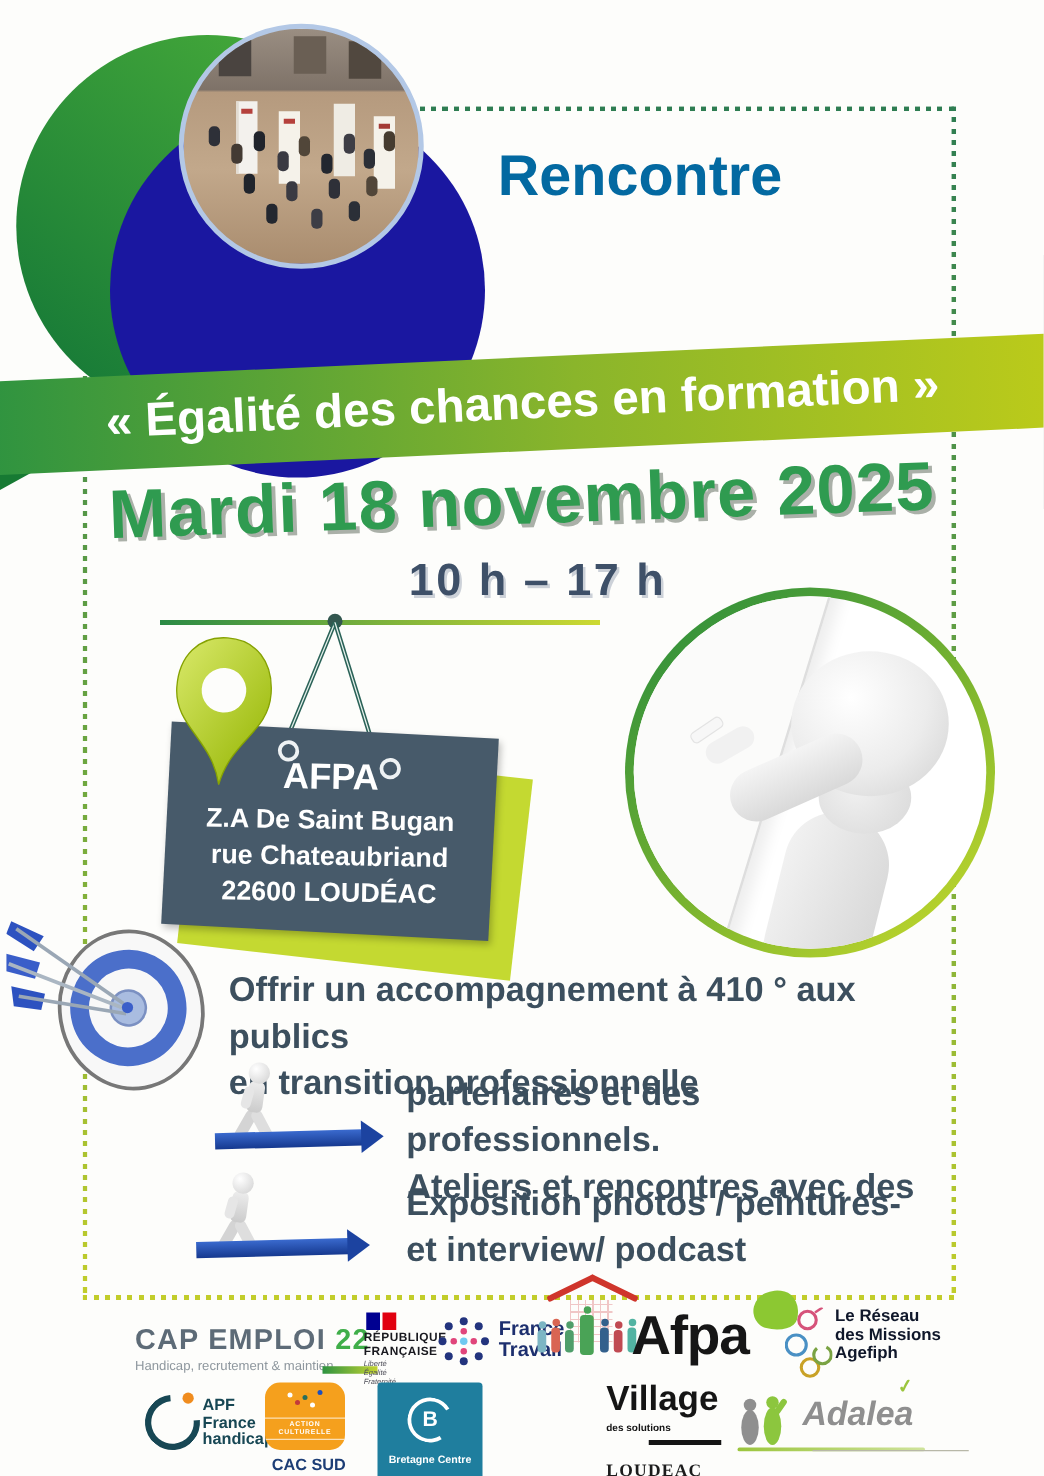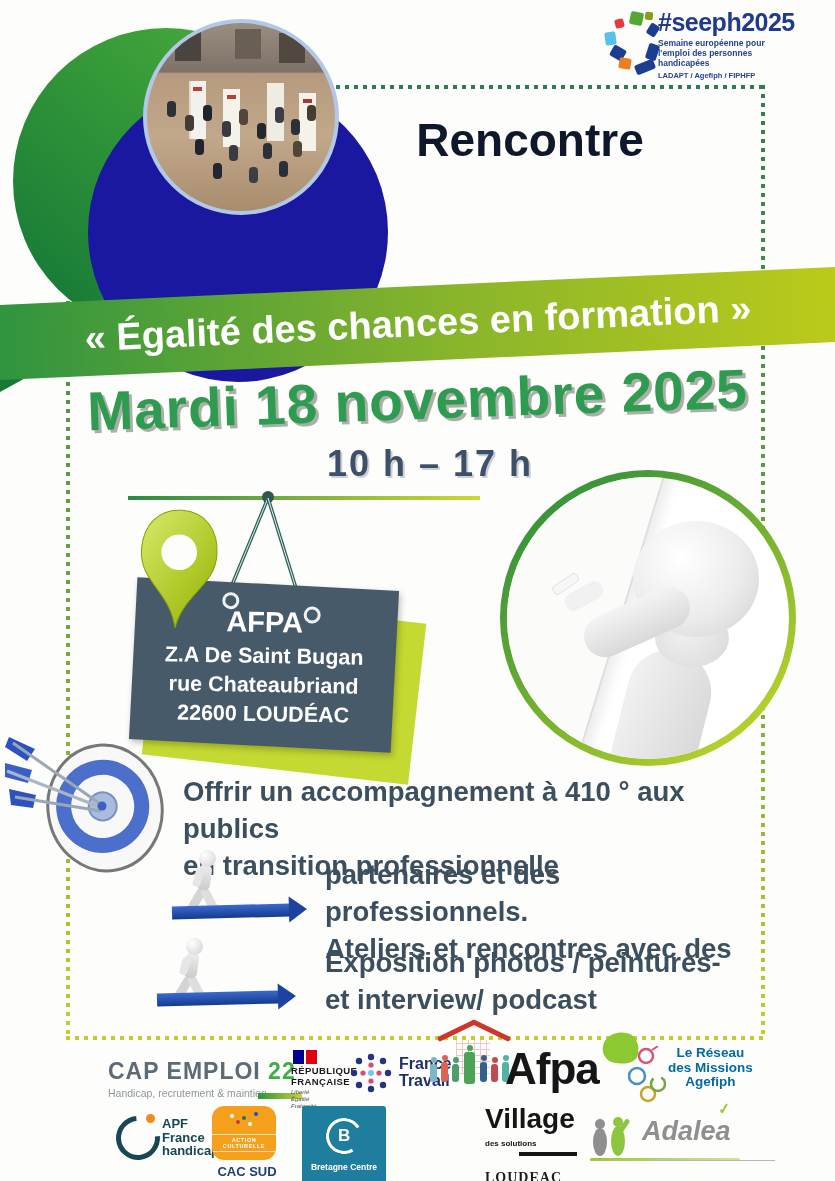--- a/index.html
+++ b/index.html
@@ -28,21 +28,21 @@
   
   .seeph{left:604px;top:8px;width:190px;height:74px;}
   .seeph-mark{left:0;top:2px;width:58px;height:62px;}
   .seeph-mark i{position:absolute;border-radius:2px;}
   .seeph-text{left:54px;top:0;width:136px;}
   .seeph-tag{font-size:25px;font-weight:800;color:#203a8c;letter-spacing:-0.5px;}
   .seeph-sub{font-size:8.5px;font-weight:700;color:#27418f;line-height:10px;margin-top:1px;}
   .seeph-orgs{font-size:7.5px;font-weight:700;color:#27418f;margin-top:3px;}
 
   
-  .title1{left:330px;top:113px;width:400px;text-align:center;font-size:46px;font-weight:800;color:#0f172a;}
+  .title1{left:312px;top:113px;width:400px;text-align:center;font-size:46px;font-weight:800;color:#0369a1;}
   .title2{left:278px;top:176px;width:500px;text-align:center;font-size:44px;font-weight:800;color:#202088;}
 
   
   .banner-wedge{left:0;top:360px;width:58px;height:32px;background:#177a33;clip-path:polygon(0 0,100% 0,0 100%);}
   .banner{left:-12px;top:286px;width:860px;height:75px;transform:rotate(-2.6deg);background:linear-gradient(90deg,#2e9340,#8ab52b 55%,#bccb1a);display:flex;align-items:center;justify-content:center;}
   .banner-text{color:#fff;font-size:38px;font-weight:700;}
 
   
   .date{left:0;top:368px;width:835px;text-align:center;transform:rotate(-2deg);font-size:55px;font-weight:800;color:#2f9b50;letter-spacing:1px;text-shadow:3px 3px 0 #aab0a8;}
   .time{left:0;top:443px;width:860px;text-align:center;font-size:36px;font-weight:800;color:#3e5068;letter-spacing:2px;text-shadow:2px 2px 0 #ccd1d8;}
@@ -102,21 +102,21 @@
   .rf-motto{font-size:6px;font-style:italic;color:#50505a;line-height:7px;margin-top:2px;}
   .ft-text{position:absolute;left:50px;top:4px;font-size:16px;font-weight:800;color:#1d2f6e;line-height:17px;}
   .roof-l,.roof-r{position:absolute;width:42px;height:5px;background:#cf352b;border-radius:2px;}
   .roof-l{transform:rotate(-26deg);left:8px;top:10px;}
   .roof-r{transform:rotate(26deg);left:42px;top:10px;}
   .grid{position:absolute;left:28px;top:22px;width:34px;height:34px;background:repeating-linear-gradient(90deg,#f0c6c6 0 1px,transparent 1px 6px),repeating-linear-gradient(0deg,#f0c6c6 0 1px,transparent 1px 6px);}
   .person{position:absolute;border-radius:3px;}
   .person::before{content:'';position:absolute;top:-7px;left:50%;transform:translateX(-50%);width:6px;height:6px;border-radius:50%;background:inherit;}
   .afpa-text{font-size:44px;font-weight:800;color:#161616;letter-spacing:-1px;}
   .afpa-leaf{position:absolute;left:98px;top:-12px;width:36px;height:32px;background:#8cc832;border-radius:58% 42% 62% 38%/55% 60% 40% 45%;transform:rotate(14deg);}
-  .rml-text{position:absolute;left:40px;top:0;font-size:13.5px;font-weight:600;color:#0369a1;line-height:14.5px;text-align:center;}
+  .rml-text{position:absolute;left:40px;top:0;font-size:13.5px;font-weight:600;color:#0f172a;line-height:14.5px;}
   .apf-ring{position:absolute;left:0;top:4px;width:34px;height:34px;border:5px solid #174754;border-radius:50%;border-top-color:transparent;transform:rotate(40deg);}
   .apf-dot{position:absolute;left:30px;top:2px;width:9px;height:9px;border-radius:50%;background:#f08c1e;}
   .apf-text{position:absolute;left:46px;top:5px;font-size:13px;font-weight:800;color:#174754;line-height:13.5px;}
   .cac-tile{width:64px;height:54px;background:#f5a01d;border-radius:12px;position:relative;overflow:hidden;}
   .cac-dots{position:absolute;left:18px;top:8px;width:4px;height:4px;border-radius:50%;background:#fff;box-shadow:12px 2px 0 #2a6e5a,24px -2px 0 #1b4fc0,18px 8px 0 #fff,6px 6px 0 #c23a3a;}
   .cac-band{position:absolute;left:0;right:0;top:28px;border-top:1px solid #ffffffaa;border-bottom:1px solid #ffffffaa;color:#fff;font-size:5.5px;font-weight:700;text-align:center;letter-spacing:.6px;padding:2px 0;}
   .cac-name{font-size:13px;font-weight:800;color:#1d3e76;text-align:center;margin-top:4px;}
   .cac-name span{color:#7fc4e8;margin-top:28px;}
   .bc-square{width:84px;height:78px;background:#1f7e9e;border-radius:3px;display:flex;flex-direction:column;align-items:center;justify-content:center;}
   .bc-mono{width:30px;height:30px;border:3px solid #fff;border-radius:50%;border-right-color:transparent;display:flex;align-items:center;justify-content:center;color:#fff;font-size:17px;font-weight:800;transform:rotate(14deg);}
@@ -150,38 +150,20 @@
   </div>
 
   <div class="abs photo-circle">
     <div class="abs photo-wall-win"></div>
     <div class="abs photo-banner">
         <span class="red"></span>
       </div>
     <div class="abs photo-crowd"></div>
   </div>
 
-  <div class="abs seeph">
-    <div class="abs seeph-mark">
-      <i style="left:26px;top:2px;width:13px;height:13px;background:#55a733;transform:rotate(12deg);"></i>
-      <i style="left:11px;top:9px;width:9px;height:9px;background:#e23c41;transform:rotate(-15deg);"></i>
-      <i style="left:1px;top:22px;width:11px;height:13px;background:#56c1ea;transform:rotate(-8deg);"></i>
-      <i style="left:7px;top:37px;width:14px;height:12px;background:#1c3e90;transform:rotate(30deg);"></i>
-      <i style="left:15px;top:48px;width:12px;height:11px;background:#ef7d23;transform:rotate(10deg);"></i>
-      <i style="left:31px;top:52px;width:20px;height:10px;background:#1c3e90;transform:rotate(-22deg);"></i>
-      <i style="left:43px;top:34px;width:11px;height:16px;background:#1c3e90;transform:rotate(18deg);"></i>
-      <i style="left:44px;top:14px;width:10px;height:12px;background:#1c3e90;transform:rotate(32deg);"></i>
-      <i style="left:41px;top:2px;width:8px;height:8px;background:#8a9b1f;transform:rotate(8deg);"></i>
-    </div>
-    <div class="abs seeph-text">
-      <div class="seeph-tag">#seeph2025</div>
-      <div class="seeph-sub">Semaine européenne pour l'emploi des personnes handicapées</div>
-      <div class="seeph-orgs">LADAPT / Agefiph / FIPHFP</div>
-    </div>
-  </div>
 
   <div class="abs title1">Rencontre</div>
 
   <div class="abs date">Mardi 18 novembre 2025</div>
   <div class="abs time">10 h  – 17 h</div>
 
   <div class="abs hangline"></div>
   <div class="abs knot"></div>
   <svg class="abs" style="left:200px;top:490px;" width="140" height="140">
     <line x1="68" y1="8" x2="25" y2="112" stroke="#2a6257" stroke-width="3.5"></line>

